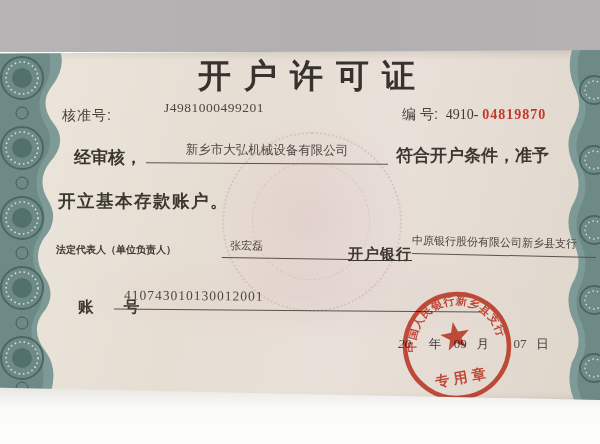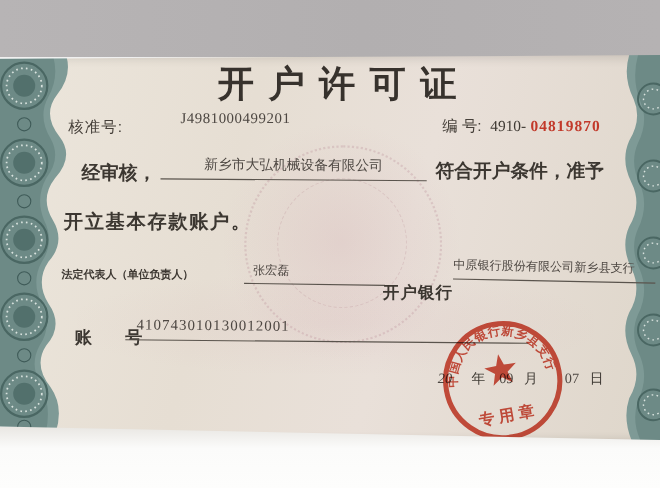--- a/index.html
+++ b/index.html
@@ -46,27 +46,27 @@
   .company-line { position:absolute; left:146px; top:-4px; width:242px; text-align:center;
     font-size:12.5px; padding-bottom:4px; transform:rotate(0.4deg); }
   .review-suffix { position:absolute; left:396px; top:-2px; font-size:17px; font-weight:bold; color:#3c3731; }
 
   .r-line2 { left:58px; top:139px; font-size:17.5px; font-weight:bold; letter-spacing:1.5px; color:#3c3731; }
 
   .r-rep { left:0; top:191px; width:100%; }
   .rep-label { position:absolute; left:56px; top:2px; font-size:10px; font-weight:bold; color:#3c3731; }
   .rep-line { position:absolute; left:222px; top:-2px; width:120px; font-size:11px;
     padding:0 0 4px 8px; transform:rotate(0.8deg); }
-  .bank-label { position:absolute; left:348px; top:16px; font-size:15px; font-weight:bold;
-    letter-spacing:1px; color:#3c3731; }
+  .bank-label { position:absolute; left:348px; top:4px; font-size:15px; font-weight:bold;
+    letter-spacing:1px; color:#3c3731;text-decoration:underline; }
   .bank-line { position:absolute; left:412px; top:-6px; width:184px; font-size:11px;
     padding-bottom:5px; transform:rotate(1.2deg); }
 
   .r-account { left:0; top:243px; width:100%; }
-  .account-label { position:absolute; left:68px; top:4px; font-size:15.5px; font-weight:bold;
+  .account-label { position:absolute; left:78px; top:4px; font-size:15.5px; font-weight:bold;
     letter-spacing:13px; color:#3c3731; }
   .account-line { position:absolute; left:114px; top:-4px; width:356px; font-size:13.5px;
     letter-spacing:1px; padding:0 0 5px 10px; transform:rotate(0.5deg); }
 
   .issuer-label { left:402px; top:268px; font-size:12.5px; color:#453f38; }
   .r-date { left:398px; top:286px; font-size:13px; color:#3d3832; }
   .r-date span { display:inline-block; }
   .d-y { margin-left:0;font-style:italic; } .d-yu { margin-left:14px; font-size:12.5px; }
   .d-m { margin-left:9px; } .d-mu { margin-left:6px; font-size:12.5px; }
   .d-d { margin-left:21px; } .d-du { margin-left:6px; font-size:12.5px; }

